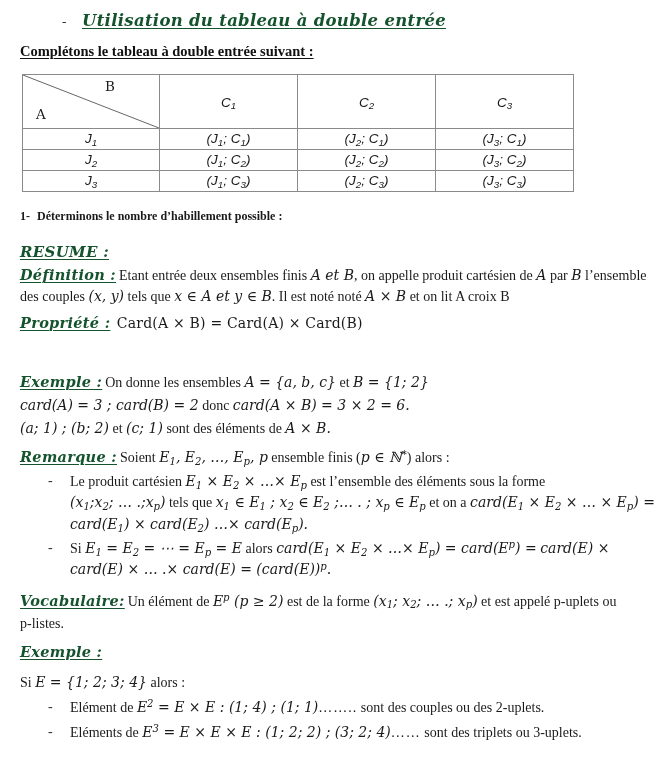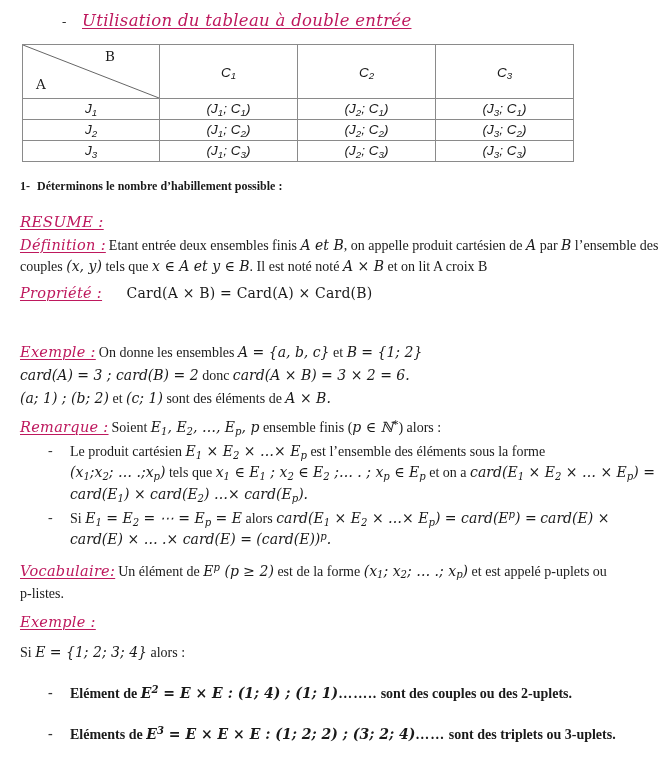--- a/index.html
+++ b/index.html
@@ -18,24 +18,24 @@
   .page {
     width: 672px;
     height: 781px;
     position: relative;
     box-sizing: border-box;
     padding: 0;
   }
 
   
   .gold {
-    color: #be185d;
+    color: #14532d;
     font-family: "DejaVu Serif", "Liberation Serif", serif;
     font-style: italic;
-    font-weight: normal;
+    font-weight: bold;
     text-decoration: underline;
     text-decoration-thickness: 1px;
     text-underline-offset: 2px;
     letter-spacing: 0.3px;
   }
 
   
   .title-row {
     display: flex;
     align-items: baseline;
@@ -144,21 +144,21 @@
     margin-left: 20px;
     margin-right: 12px;
     font-size: 14px;
     line-height: 1.43;
   }
   .blk.def { margin-top: 4px; }
   .lead { font-size: 14.5px; margin-right: 3px; }
 
   .it { font-style: italic; font-family: "DejaVu Serif","Liberation Serif",serif; }
   .mit { font-style: italic; font-family: Liberation Sans, sans-serif; }
-  .mbig { font-family: "DejaVu Serif","Liberation Serif",serif; margin-left: 18px; }
+  .mbig { font-family: "DejaVu Serif","Liberation Serif",serif; }
 
   .sp { letter-spacing: 0.2px; }
 
   .blk.prop { margin-top: 6px; }
   .blk.ex1 { margin-top: 38px; }
   .line { margin-top: 2px; }
   .blk.rem { margin-top: 8px; }
 
   ul.dash {
     list-style: none;
@@ -178,33 +178,34 @@
     left: 4px;
     top: 0;
     color: #333;
   }
   li.just { text-align: justify; }
   li.just > .ln { display: block; }
 
   .blk.voc { margin-top: 10px; }
   .blk.ex2 { margin-top: 8px; }
   .blk.si { margin-top: 9px; }
-  ul.dash.tight > li { margin-top: 20px; font-weight: bold; }
+  ul.dash.tight > li { margin-top: 4px; }
   .dots { letter-spacing: 1px; }
 </style>
 </head>
 <body>
 
 <div class="page">
 
   <div class="title-row">
     <span class="title-dash">-</span>
     <span class="gold title-text">Utilisation du tableau à double entrée</span>
   </div>
 
+  <div class="subhead">Complétons le tableau à double entrée suivant :</div>
 
   <div class="tbl-wrap">
     <table class="dbl">
       <tbody>
           <tr>
         <td class="hdr-cell col-first">
           <svg viewBox="0 0 136 53" preserveAspectRatio="none">
             <line x1="0" y1="0" x2="136" y2="53" stroke="#666" stroke-width="1"></line>
           </svg>
           <span class="hdr-b">B</span>

